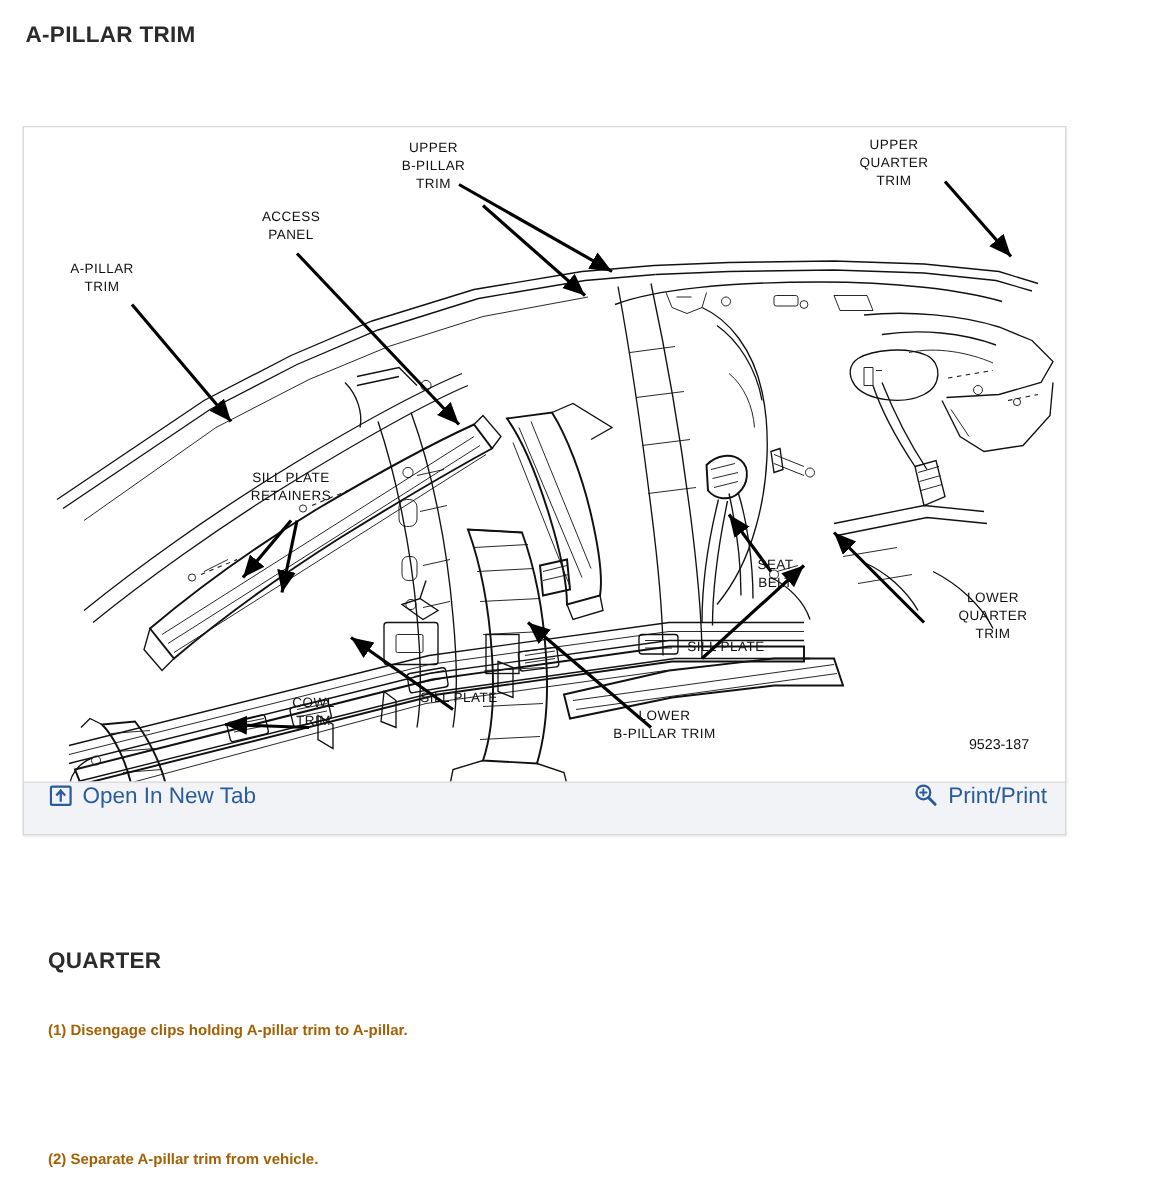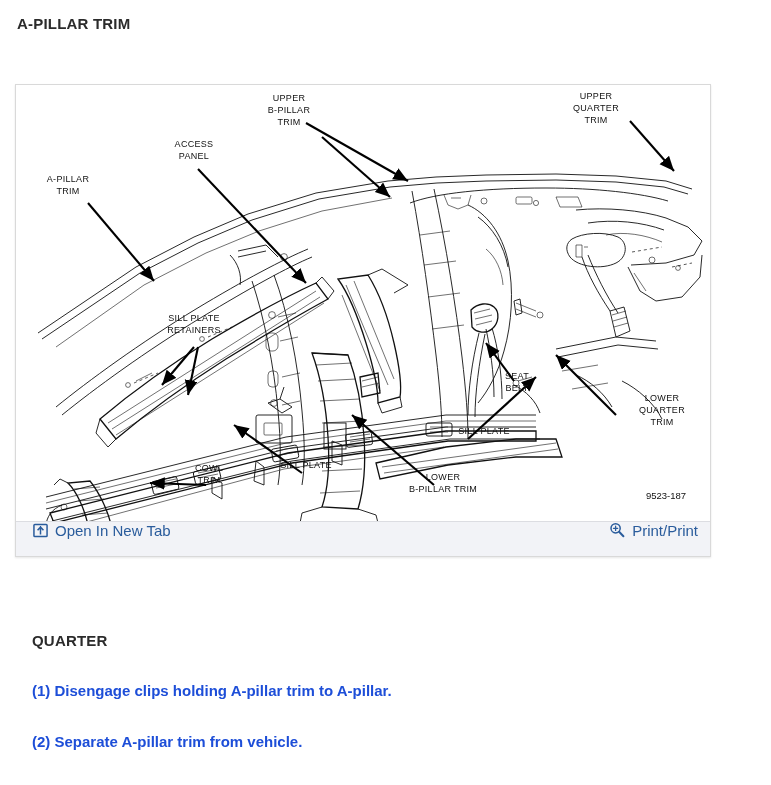--- a/index.html
+++ b/index.html
@@ -96,27 +96,27 @@
     position: absolute;
     left: 32px;
     font-size: 15px;
     font-weight: bold;
     color: #2b2b2b;
     letter-spacing: 0.2px;
   }
   .step-line {
     position: absolute;
     left: 32px;
-    font-size: 15px;
+    font-size: 10px;
     font-weight: bold;
-    color: #1d4ed8;
+    color: #a16207;
   }
   #removal-heading { top: 632px; }
   #step-1 { top: 682px; }
-  #step-2 { top: 733px; text-align: right; }
+  #step-2 { top: 768px; text-align: right; }
 
   
   .tl-label {
     font-family: "Liberation Sans", sans-serif;
     font-size: 9px;
     fill: #111111;
     letter-spacing: 0.3px;
   }
   .tl-code {
     font-family: "Liberation Sans", sans-serif;

